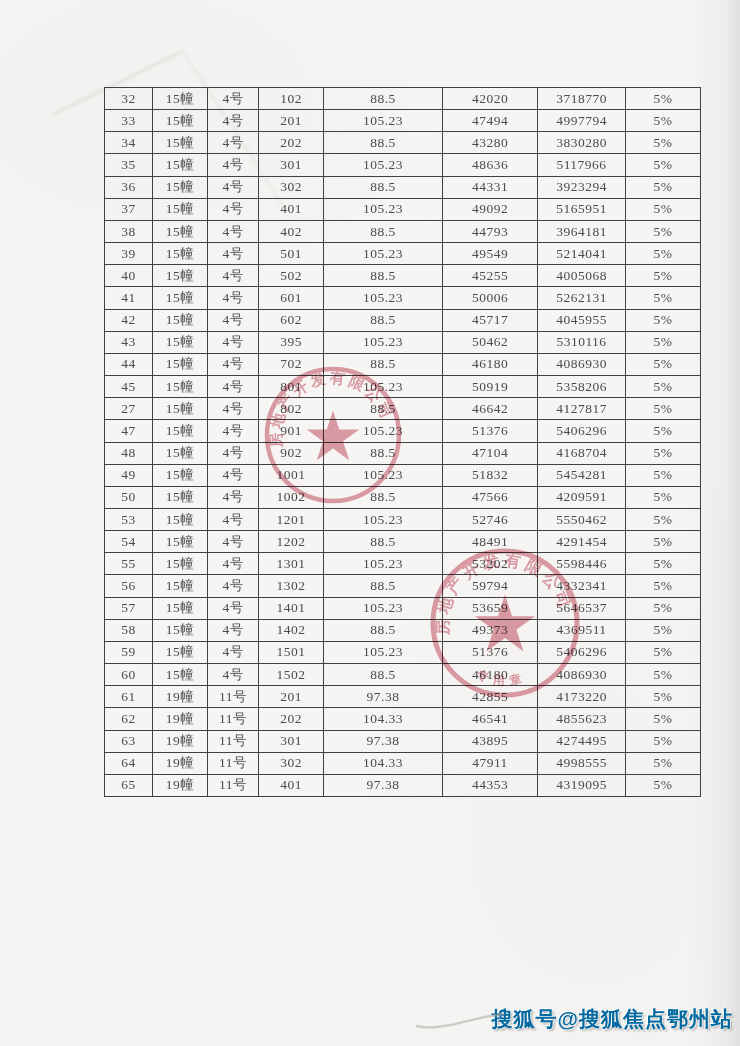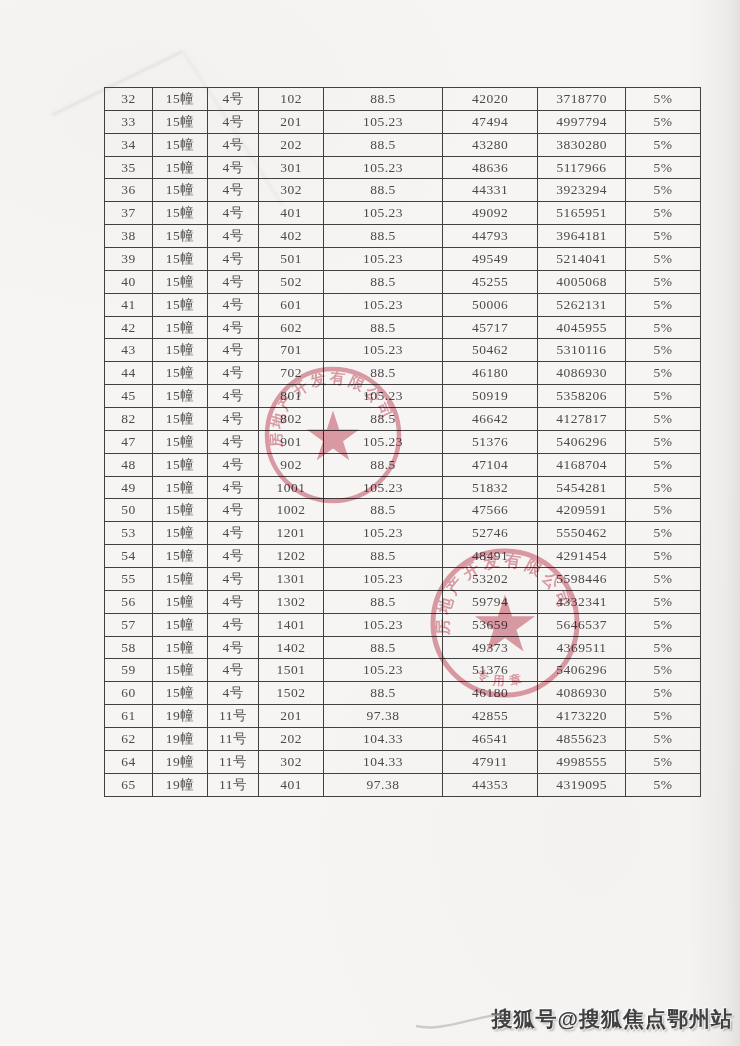--- a/index.html
+++ b/index.html
@@ -26,21 +26,21 @@
     font-size:13.5px;color:#4b4b4b;letter-spacing:0.5px;
     padding:0;white-space:nowrap;overflow:hidden;
   }
   .seal{position:absolute;opacity:0.55;mix-blend-mode:multiply;filter:blur(0.55px);}
   .seal-1{left:253px;top:355px;}
   .seal-2{left:420px;top:538px;}
   .seal text{font-family:"Liberation Serif","DejaVu Serif",serif;font-weight:bold;}
   .watermark{
     position:absolute;right:7px;bottom:13px;
     font-family:"Liberation Sans","DejaVu Sans",sans-serif;
-    font-size:21px;font-weight:bold;color:#404040;letter-spacing:1px;
+    font-size:21px;font-weight:bold;color:#0369a1;letter-spacing:1px;
     text-shadow:-1px -1px 0 rgba(255,255,255,.95), 1px 1px 0 rgba(255,255,255,.55), 2px 2px 2px rgba(60,60,60,.35);
     display:flex;align-items:center;
   }
   .swoosh{margin-right:-14px;opacity:.55;position:relative;top:4px;}
 </style>
 </head>
 <body>
 
 <div class="crease crease-1"></div>
 <div class="crease crease-2"></div>
@@ -164,21 +164,21 @@
         <td>602</td>
         <td>88.5</td>
         <td>45717</td>
         <td>4045955</td>
         <td>5%</td>
       </tr>
       <tr>
         <td>43</td>
         <td>15幢</td>
         <td>4号</td>
-        <td>701</td>
+        <td>395</td>
         <td>105.23</td>
         <td>50462</td>
         <td>5310116</td>
         <td>5%</td>
       </tr>
       <tr>
         <td>44</td>
         <td>15幢</td>
         <td>4号</td>
         <td>702</td>
@@ -191,21 +191,21 @@
         <td>45</td>
         <td>15幢</td>
         <td>4号</td>
         <td>801</td>
         <td>105.23</td>
         <td>50919</td>
         <td>5358206</td>
         <td>5%</td>
       </tr>
       <tr>
-        <td>82</td>
+        <td>27</td>
         <td>15幢</td>
         <td>4号</td>
         <td>802</td>
         <td>88.5</td>
         <td>46642</td>
         <td>4127817</td>
         <td>5%</td>
       </tr>
       <tr>
         <td>47</td>
@@ -338,20 +338,30 @@
         <td>5%</td>
       </tr>
       <tr>
         <td>62</td>
         <td>19幢</td>
         <td>11号</td>
         <td>202</td>
         <td>104.33</td>
         <td>46541</td>
         <td>4855623</td>
+        <td>5%</td>
+      </tr>
+      <tr>
+        <td>63</td>
+        <td>19幢</td>
+        <td>11号</td>
+        <td>301</td>
+        <td>97.38</td>
+        <td>43895</td>
+        <td>4274495</td>
         <td>5%</td>
       </tr>
       <tr>
         <td>64</td>
         <td>19幢</td>
         <td>11号</td>
         <td>302</td>
         <td>104.33</td>
         <td>47911</td>
         <td>4998555</td>

